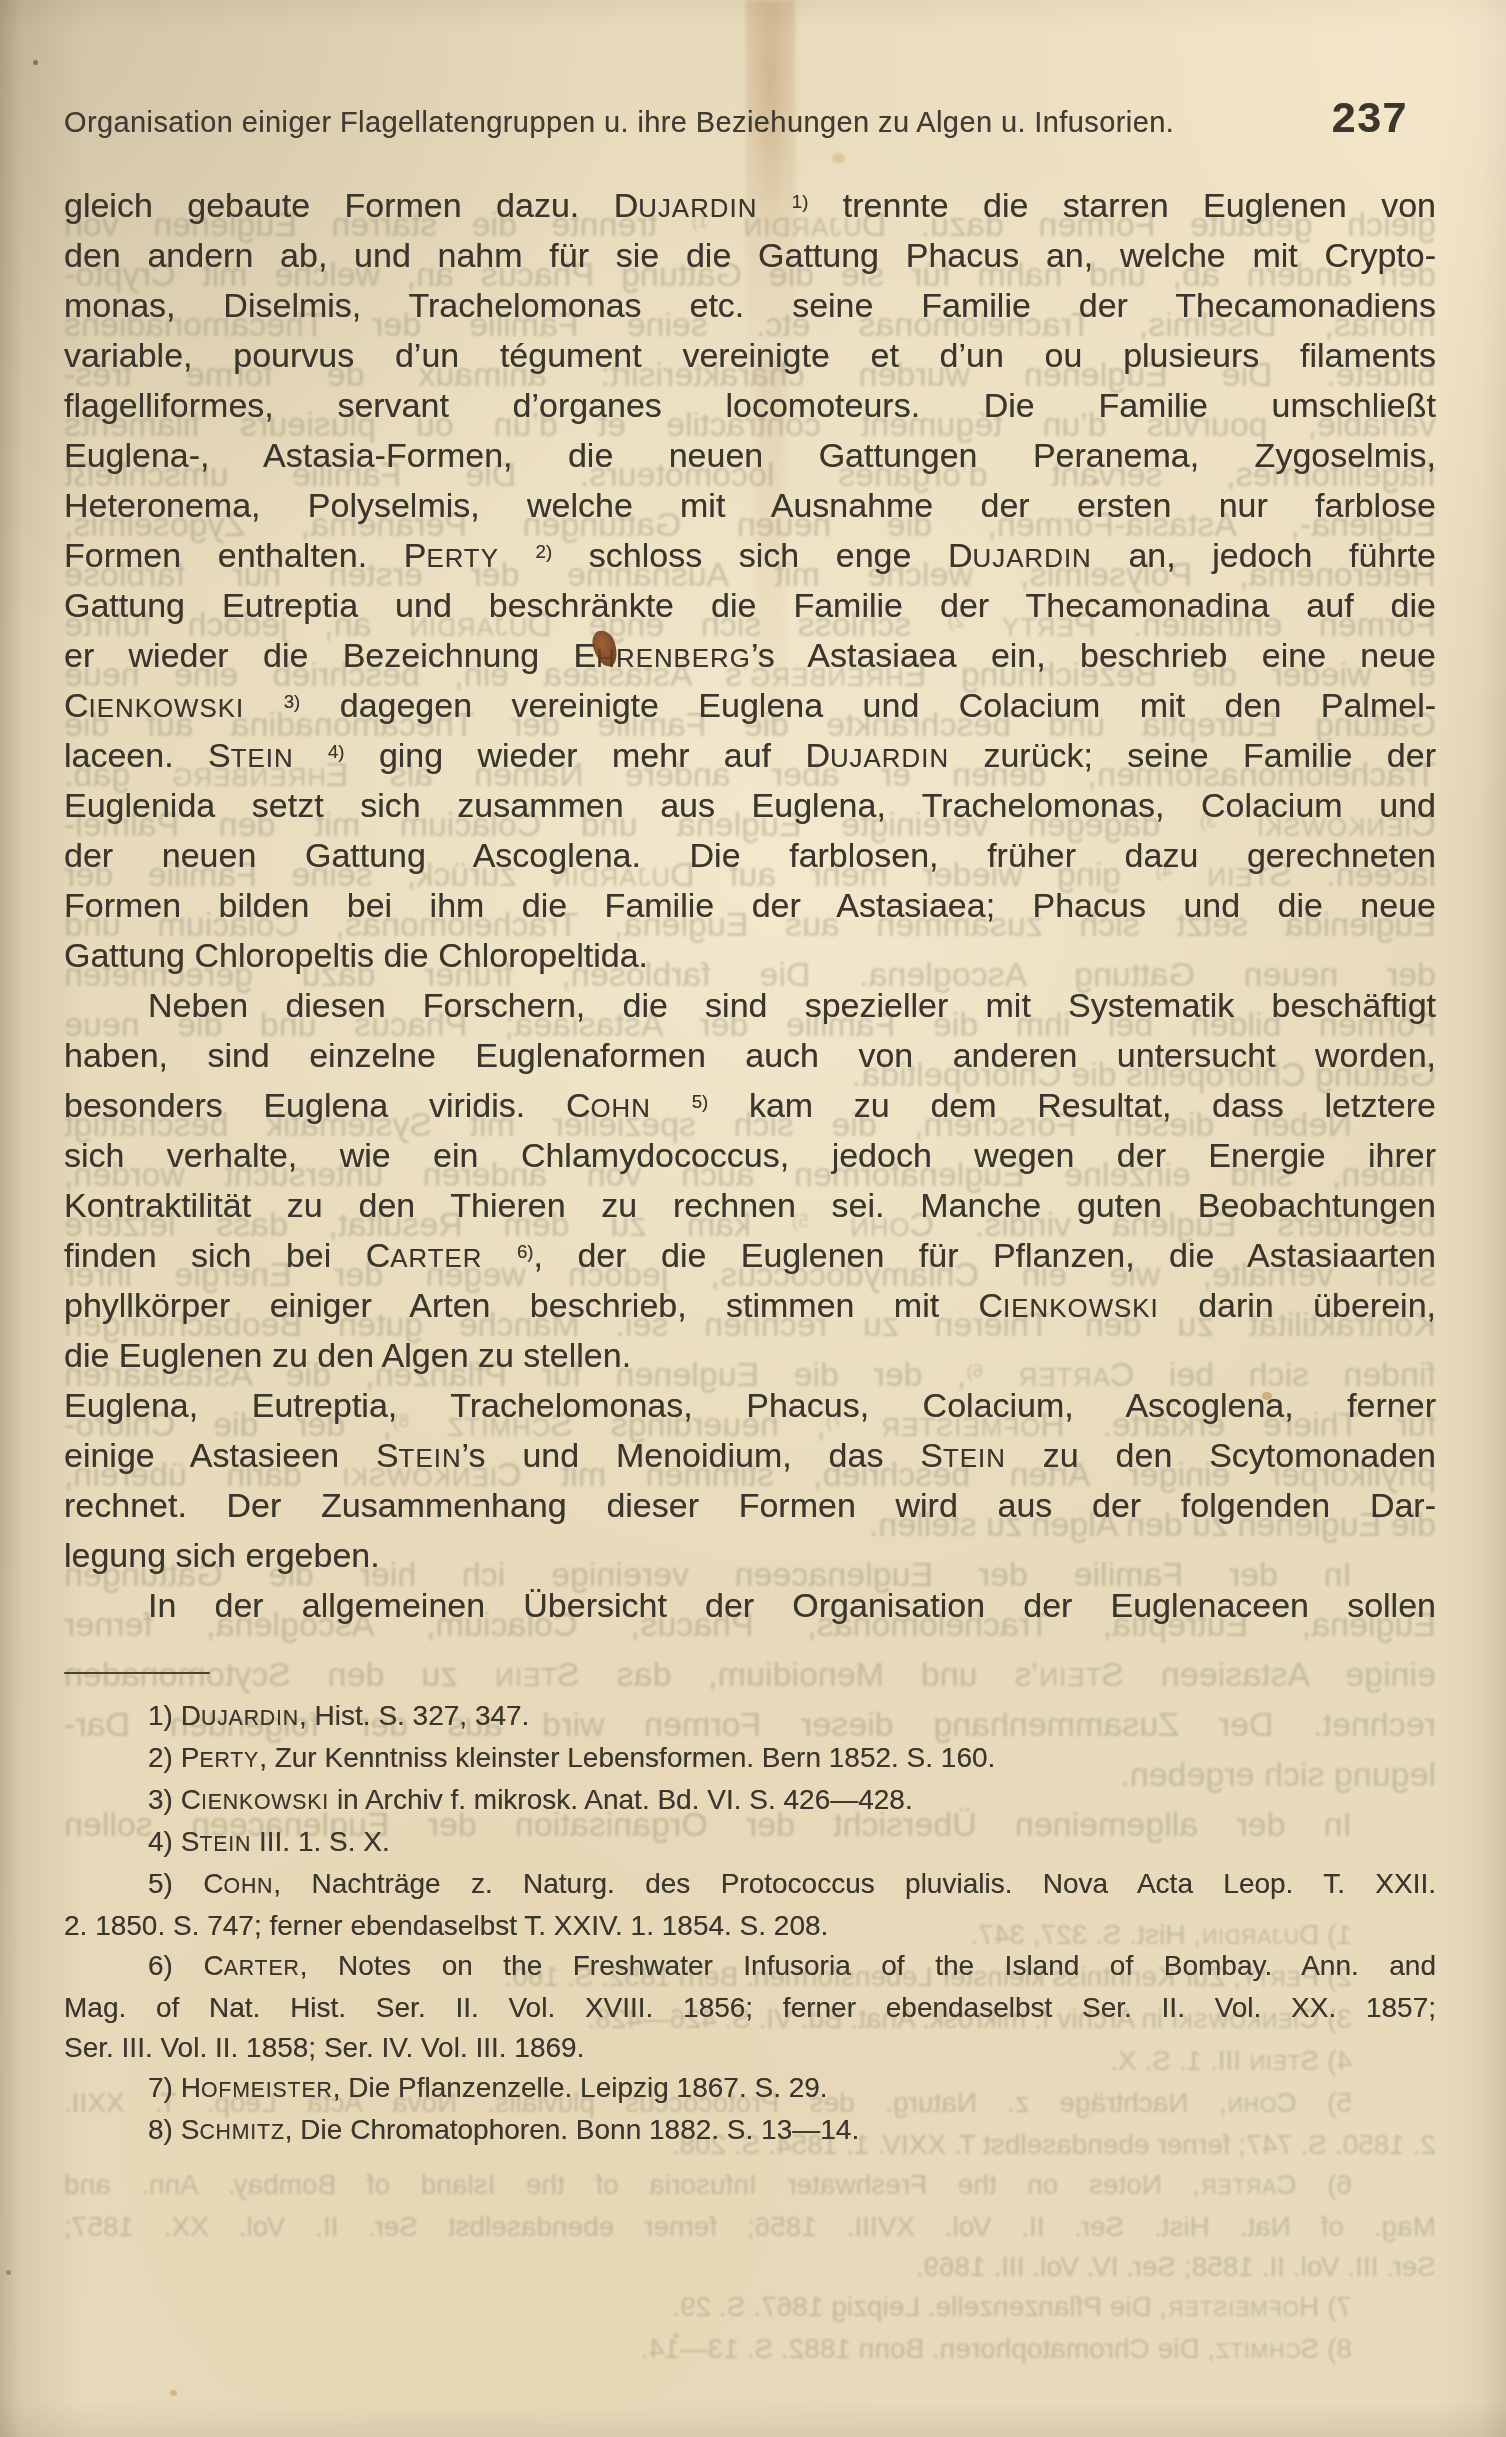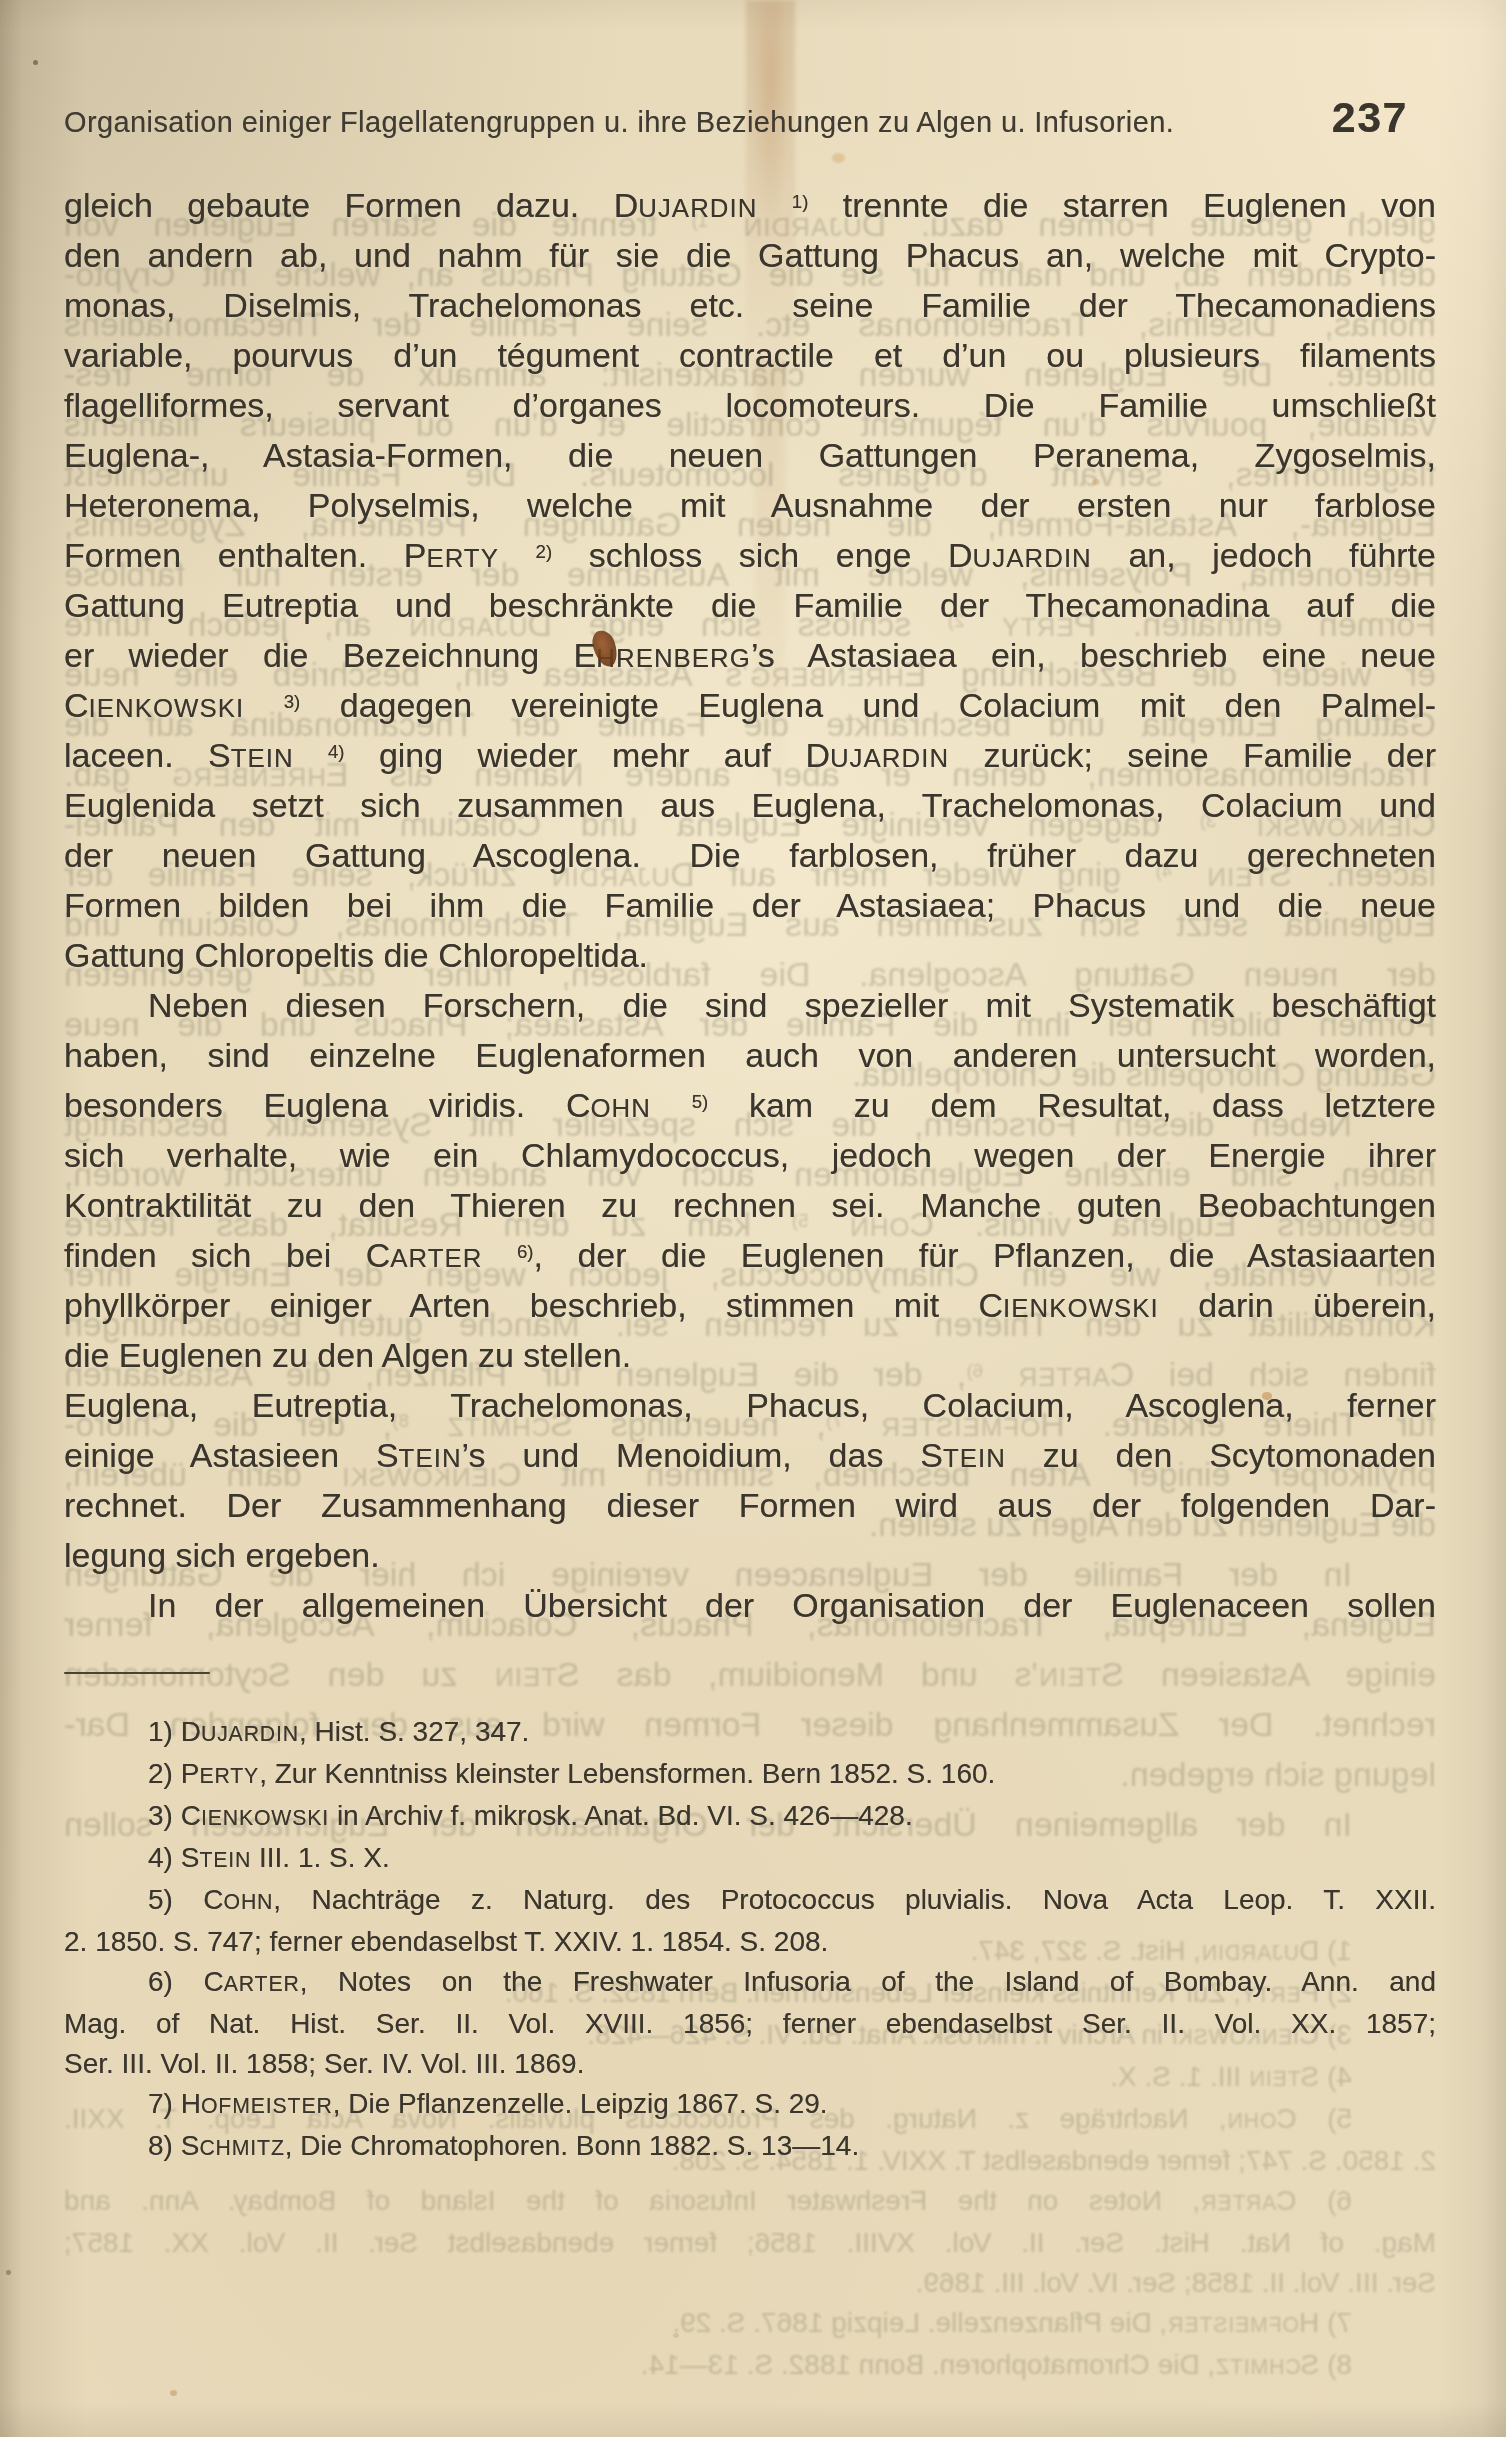--- a/index.html
+++ b/index.html
@@ -34,21 +34,21 @@
   .line{
     height:50px;line-height:50px;font-size:34px;
     text-align:justify;text-align-last:justify;text-justify:inter-word;
     white-space:normal;overflow:visible;
   }
   .line.indent{text-indent:84px;}
   .line.final{text-align-last:left;}
   sup{font-size:.55em;vertical-align:.5em;line-height:0;}
   .sc .scr{font-size:.76em;letter-spacing:.04em;}
   .footnote-rule{margin-top:42px;width:146px;height:2.2px;background:#49432f;border-radius:1.5px;}
-  .footnotes{margin-top:38px;}
+  .footnotes{margin-top:22px;}
   .fline{
     min-height:40px;line-height:40px;font-size:28px;
     text-align:justify;text-align-last:justify;text-justify:inter-word;
   }
   .fline.fnfirst{text-indent:84px;}
   .fline.final{text-align-last:left;}
   
   .ghost{
     position:absolute;left:64px;top:162px;width:1372px;
     transform:scaleX(-1);
@@ -161,21 +161,21 @@
   <div class="col">
     <div class="header">
       <span class="running-title">Organisation einiger Flagellatengruppen u. ihre Beziehungen zu Algen u. Infusorien.</span>
       <span class="page-number">237</span>
     </div>
     <div id="printed">
       <div class="body">
           <div class="line">gleich gebaute Formen dazu.  <span class="sc">D<span class="scr">UJARDIN</span></span> <sup>1)</sup> trennte die starren Euglenen von</div>
           <div class="line">den andern ab, und nahm für sie die Gattung Phacus an, welche mit Crypto-</div>
           <div class="line">monas, Diselmis, Trachelomonas etc. seine Familie der Thecamonadiens</div>
-          <div class="line">variable, pourvus d’un tégument contractile et d’un ou plusieurs filaments</div>
+          <div class="line">variable, pourvus d’un tégument vereinigte et d’un ou plusieurs filaments</div>
           <div class="line">flagelliformes, servant d’organes locomoteurs.  Die Familie umschließt</div>
           <div class="line">Euglena-, Astasia-Formen, die neuen Gattungen Peranema, Zygoselmis,</div>
           <div class="line">Heteronema, Polyselmis, welche mit Ausnahme der ersten nur farblose</div>
           <div class="line">Formen enthalten.  <span class="sc">P<span class="scr">ERTY</span></span> <sup>2)</sup> schloss sich enge <span class="sc">D<span class="scr">UJARDIN</span></span> an, jedoch führte</div>
           <div class="line">Gattung Eutreptia und beschränkte die Familie der Thecamonadina auf die</div>
           <div class="line">er wieder die Bezeichnung <span class="sc">E<span class="scr">HRENBERG</span></span>’s Astasiaea ein, beschrieb eine neue</div>
           <div class="line"><span class="sc">C<span class="scr">IENKOWSKI</span></span> <sup>3)</sup> dagegen vereinigte Euglena und Colacium mit den Palmel-</div>
           <div class="line">laceen.  <span class="sc">S<span class="scr">TEIN</span></span> <sup>4)</sup> ging wieder mehr auf <span class="sc">D<span class="scr">UJARDIN</span></span> zurück; seine Familie der</div>
           <div class="line">Euglenida setzt sich zusammen aus Euglena, Trachelomonas, Colacium und</div>
           <div class="line">der neuen Gattung Ascoglena.  Die farblosen, früher dazu gerechneten</div>

